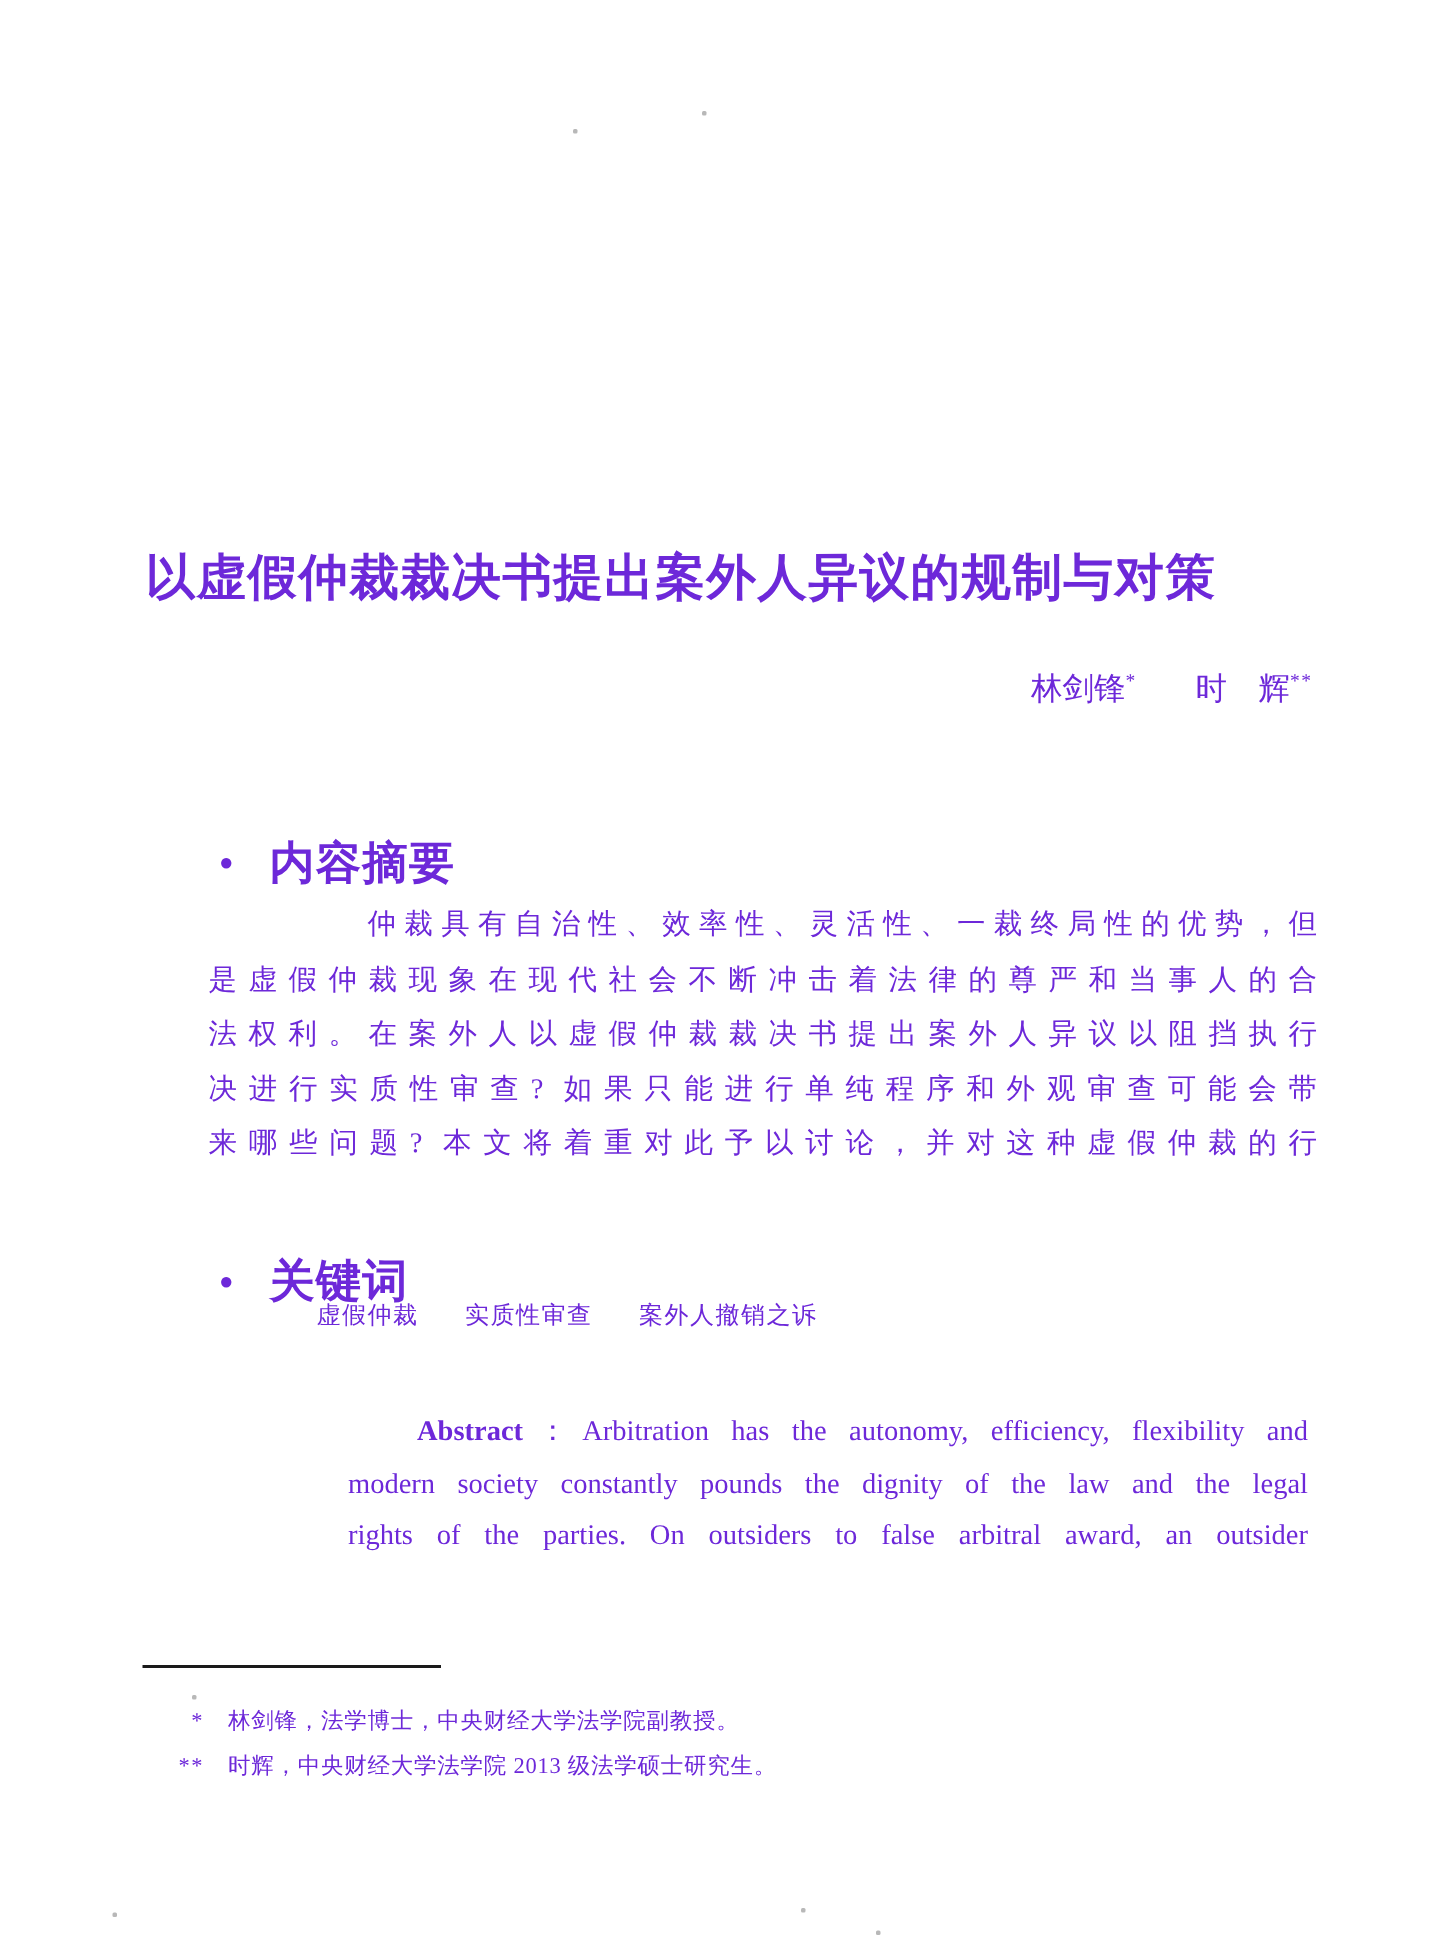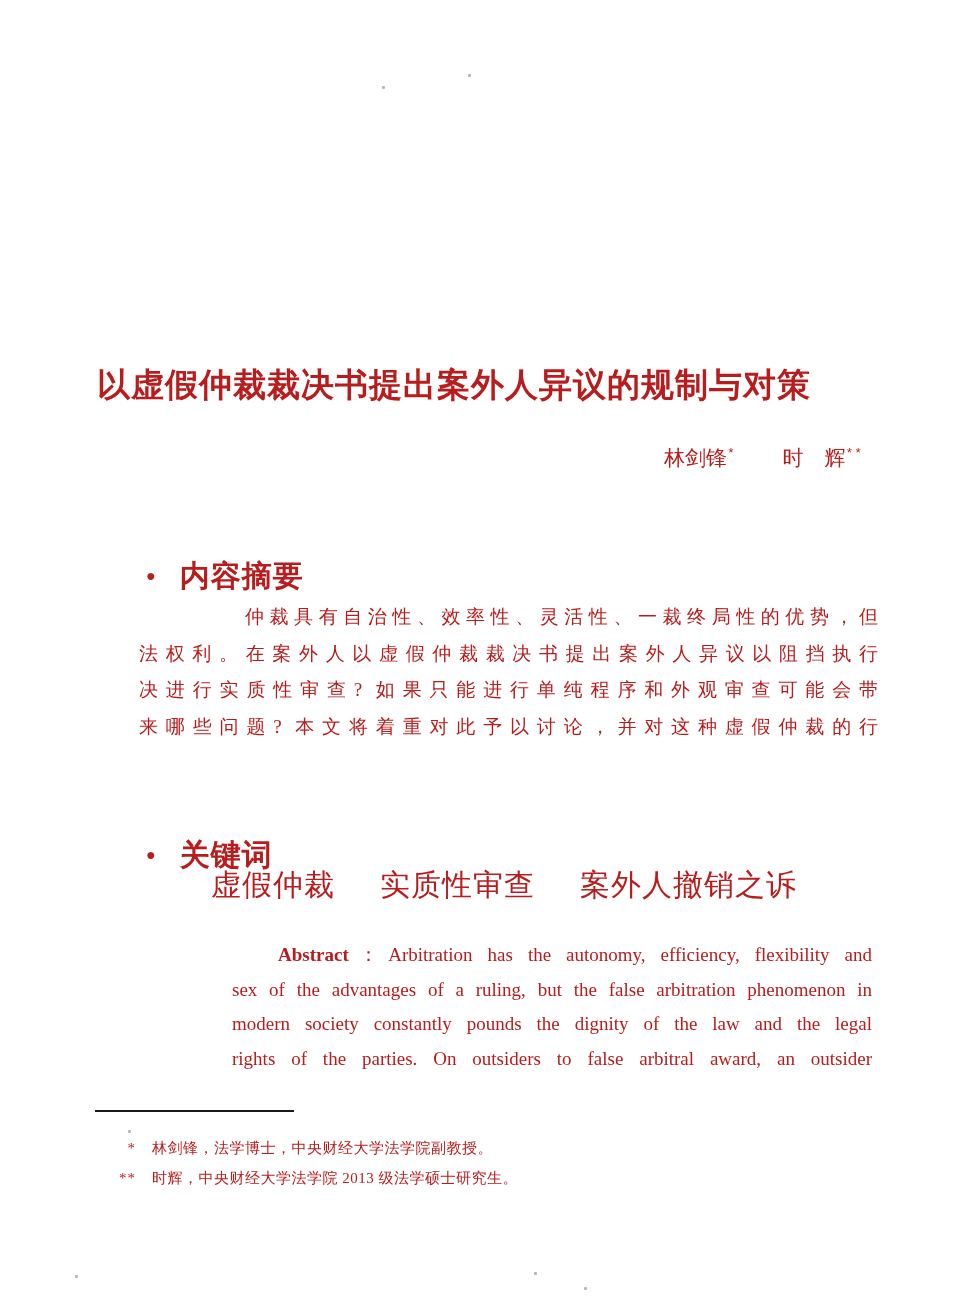--- a/index.html
+++ b/index.html
@@ -2,47 +2,46 @@
 <html><head>
 <meta charset="utf-8">
 <style>
   html, body { margin: 0; padding: 0; background: #e8e8e8; }
   .page {
     position: relative;
     width: 970px;
     height: 1306px;
     margin: 0 auto;
     background: #ffffff;
-    color: #b91c1c;
+    color: #6d28d9;
     font-family: "Liberation Serif", serif;
     overflow: hidden;
   }
   
   .title {
     position: absolute;
     left: 97px;
     top: 364px;
     margin: 0;
     font-family: "Liberation Sans", sans-serif;
     font-weight: 700;
     font-size: 33px;
     line-height: 1.25;
     letter-spacing: 1px;
     white-space: nowrap;
   }
   
   .authors {
     position: absolute;
     top: 446px;
-    right: 107px;
+    right: 95px;
     font-size: 21px;
     line-height: 1.3;
     white-space: nowrap;
     text-align: left;
-    font-family: Liberation Mono, monospace;
   }
   .author { display: inline-block; }
   .author + .author { margin-left: 34px; }
   .author .mark {
     font-size: 13px;
     vertical-align: super;
     letter-spacing: 1px;
   }
   
   .section-row {
@@ -80,25 +79,24 @@
     text-align-last: justify;
     letter-spacing: 1px;
     white-space: nowrap;
   }
   .cn-abstract div.cn-line:first-of-type { text-indent: 106px; }
   
   .keywords {
     position: absolute;
     left: 211px;
     top: 868px;
-    font-size: 30px;
+    font-size: 16px;
     line-height: 1.3;
     letter-spacing: 1px;
     white-space: nowrap;
-    font-family: Liberation Mono, monospace;
   }
   .kw { display: inline-block; }
   .kw + .kw { margin-left: 26px; }
   
   .en-abstract {
     position: absolute;
     left: 212px;
     top: 938px;
     width: 660px;
     font-size: 19px;
@@ -166,20 +164,21 @@
 
   <div class="section-row row-abstract">
     <span class="bullet">●</span>
     <span class="section-label">内容摘要</span>
   </div>
 
   <div class="cn-abstract">
 
       <div class="cn-line">仲裁具有自治性、效率性、灵活性、一裁终局性的优势，但</div>
 
+      <div class="cn-line">是虚假仲裁现象在现代社会不断冲击着法律的尊严和当事人的合</div>
 
       <div class="cn-line">法权利。在案外人以虚假仲裁裁决书提出案外人异议以阻挡执行</div>
 
 
       <div class="cn-line">决进行实质性审查? 如果只能进行单纯程序和外观审查可能会带</div>
 
       <div class="cn-line">来哪些问题? 本文将着重对此予以讨论，并对这种虚假仲裁的行</div>
 
     </div>
 
@@ -197,21 +196,20 @@
     
       <span class="kw">案外人撤销之诉</span>
     </div>
 
   <div class="en-abstract">
     <div class="en-line first">
       <span class="en-label">Abstract</span><span>：</span><span>Arbitration has the autonomy, efficiency, flexibility and</span>
     </div>
     <div>
 
-        <div class="en-line">sex of the advantages of a ruling, but the false arbitration phenomenon in</div>
 
         <div class="en-line">modern society constantly pounds the dignity of the law and the legal</div>
 
         <div class="en-line">rights of the parties.  On outsiders to false arbitral award, an outsider</div>
       </div>
   </div>
 
   <div class="fn-rule"></div>
 
   <div class="footnotes">

